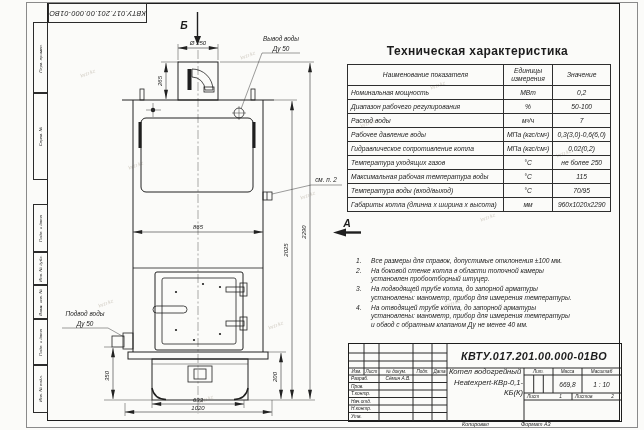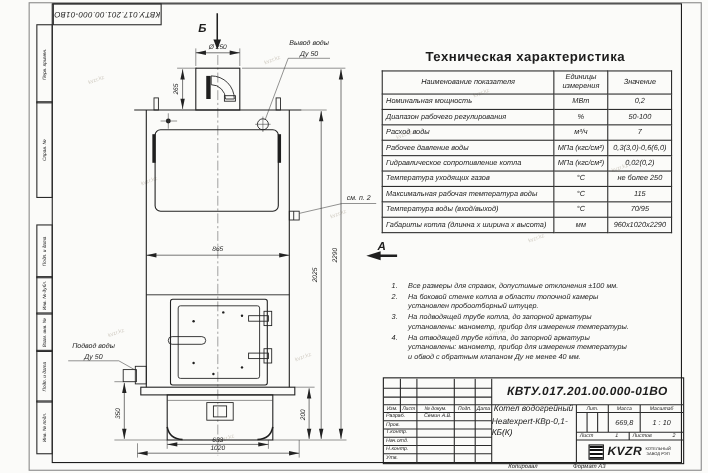--- a/index.html
+++ b/index.html
@@ -26,21 +26,21 @@
   .notes{left:356px;top:257px;width:232px;font-size:6.6px;font-style:italic;line-height:1.32;}
   .note{display:flex;margin-bottom:1px;}
   .note .n{flex:none;width:15px;}
   .note .t{width:202px;}
   
   .tblock{left:348px;top:343px;width:272px;height:77px;border:1.3px solid #1d1d1d;}
   .tblock .grid{position:absolute;left:0;top:0;}
   .tb{position:absolute;font-style:italic;display:flex;align-items:center;}
   .ctr{justify-content:center;text-align:center;}
   .docnum{left:98px;top:0;width:174px;height:24px;font-size:10.8px;letter-spacing:.4px;font-weight:600;}
-  .pname{left:98px;top:25px;width:76px;height:28px;font-size:7.6px;line-height:1.4;flex-direction:column;justify-content:center;text-align:left;}
+  .pname{left:98px;top:25px;width:76px;height:28px;font-size:7.6px;line-height:1.4;flex-direction:column;justify-content:center;text-align:right;}
   .small{font-size:4.6px;}
   .roles{font-size:4.8px;padding-left:2px;}
   
   .logo-ic{width:12px;height:12px;background:repeating-linear-gradient(#101010 0 2px,#fff 2px 3.4px);border:1px solid #101010;}
   .logo-tx{font-size:11px;font-weight:700;font-style:italic;letter-spacing:.4px;}
   .logo-sub{font-size:3.7px;line-height:1.25;font-style:normal;color:#222;}
   
   .foot{font-size:5.4px;font-style:italic;}
   
   svg.draw{position:absolute;left:47px;top:3px;width:315px;height:417px;}
@@ -355,26 +355,18 @@
 
     <div class="tb" style="left:175px;top:49px;width:48px;height:7px;font-size:4.8px;justify-content:space-between;padding:0 10px 0 3px;box-sizing:border-box">
       <span>Лист</span>
       <span>1</span>
     </div>
     <div class="tb" style="left:223px;top:49px;width:49px;height:7px;font-size:4.8px;justify-content:space-between;padding:0 7px 0 3px;box-sizing:border-box">
       <span>Листов</span>
       <span>2</span>
     </div>
 
-    <div class="tb ctr" style="left:175px;top:56px;width:97px;height:21px;gap:3px">
-      <span class="logo-ic"></span>
-      <span class="logo-tx">KVZR</span>
-      <span class="logo-sub">
-        <span style="display:block">КОТЕЛЬНЫЙ</span>
-        <span style="display:block">ЗАВОД  РЭП</span>
-      </span>
-    </div>
   </div>
 
   <span class="abs foot" style="left:462px;top:420.5px">Копировал</span>
   <span class="abs foot" style="left:521px;top:420.5px">Формат А3</span>
 
 </div>
 
 </body></html>

